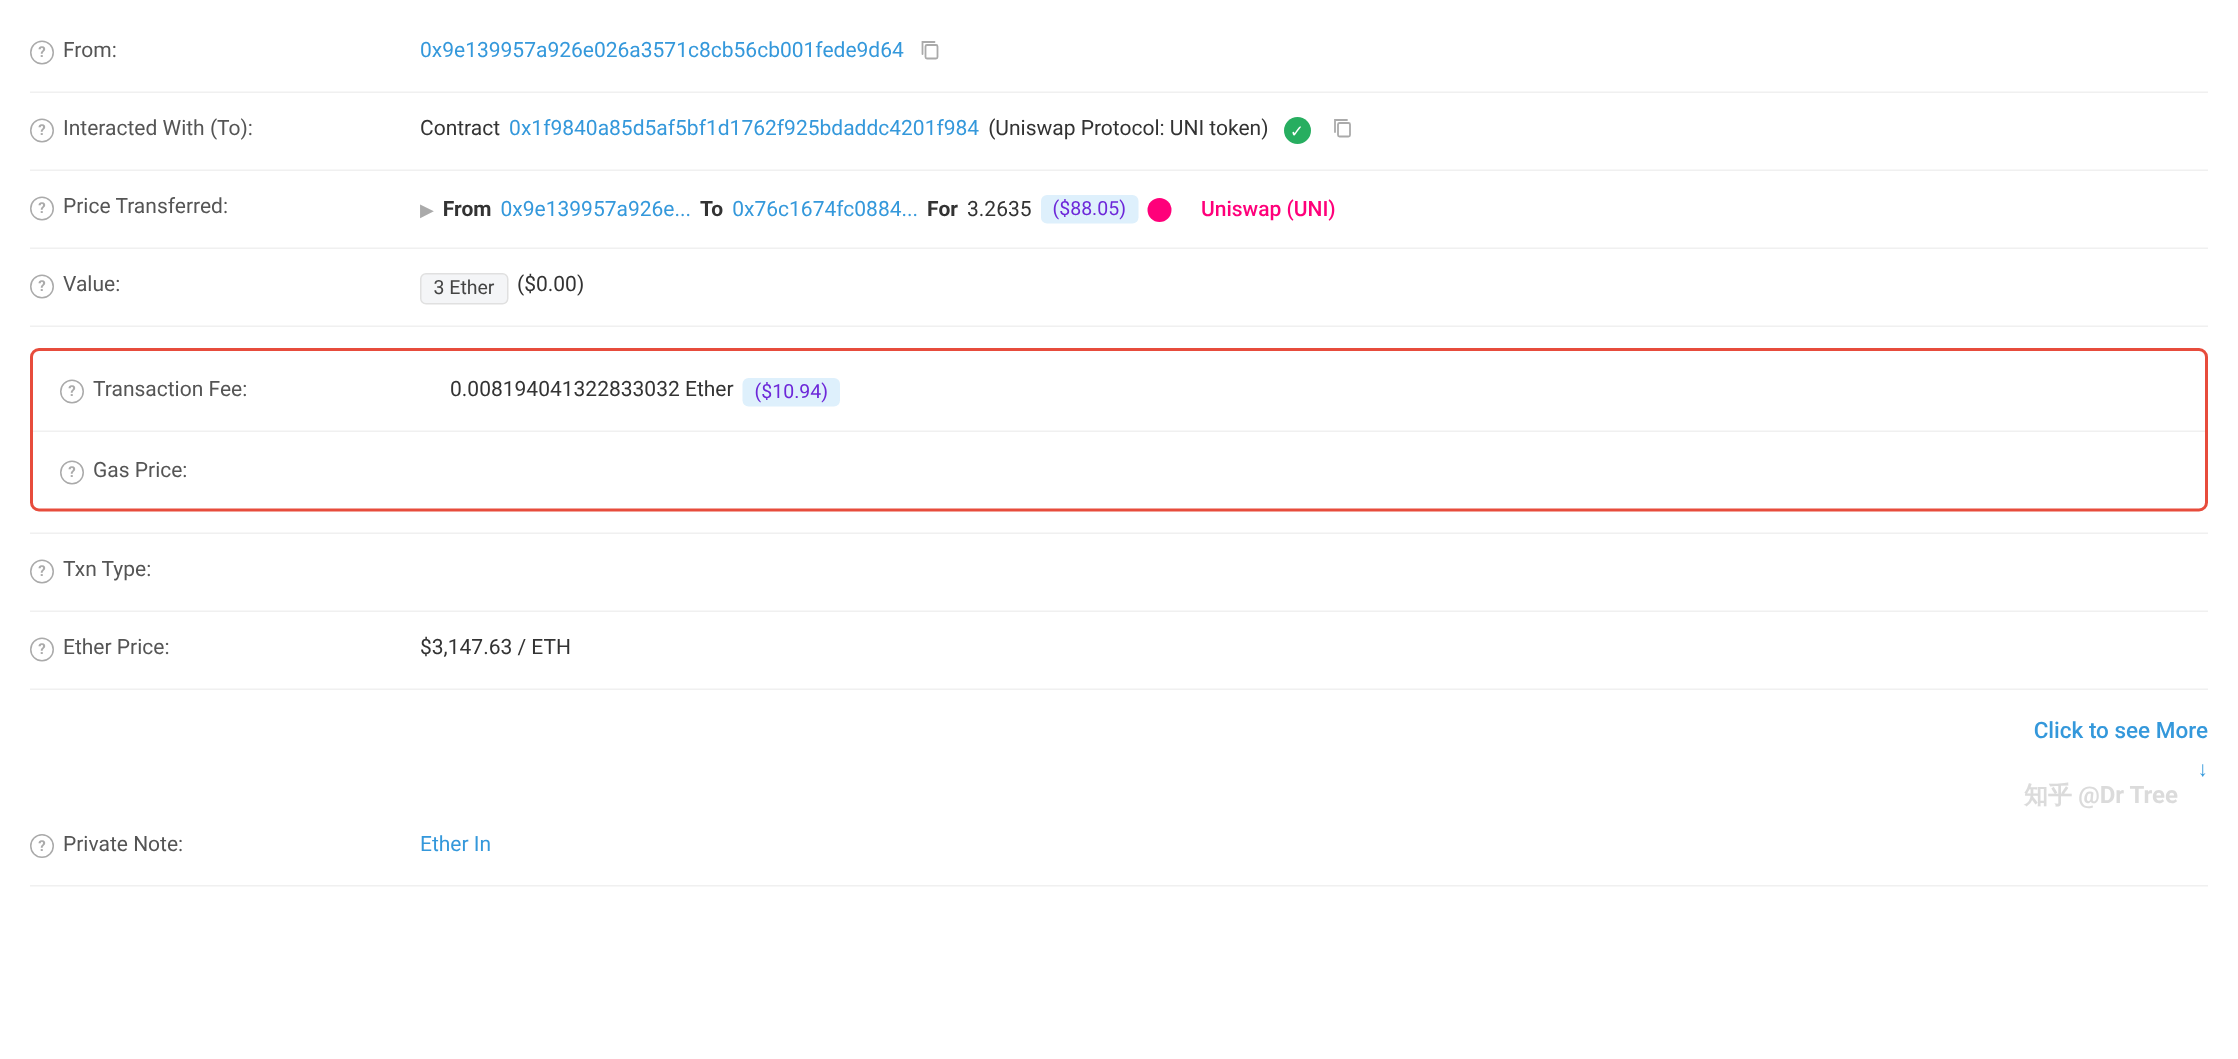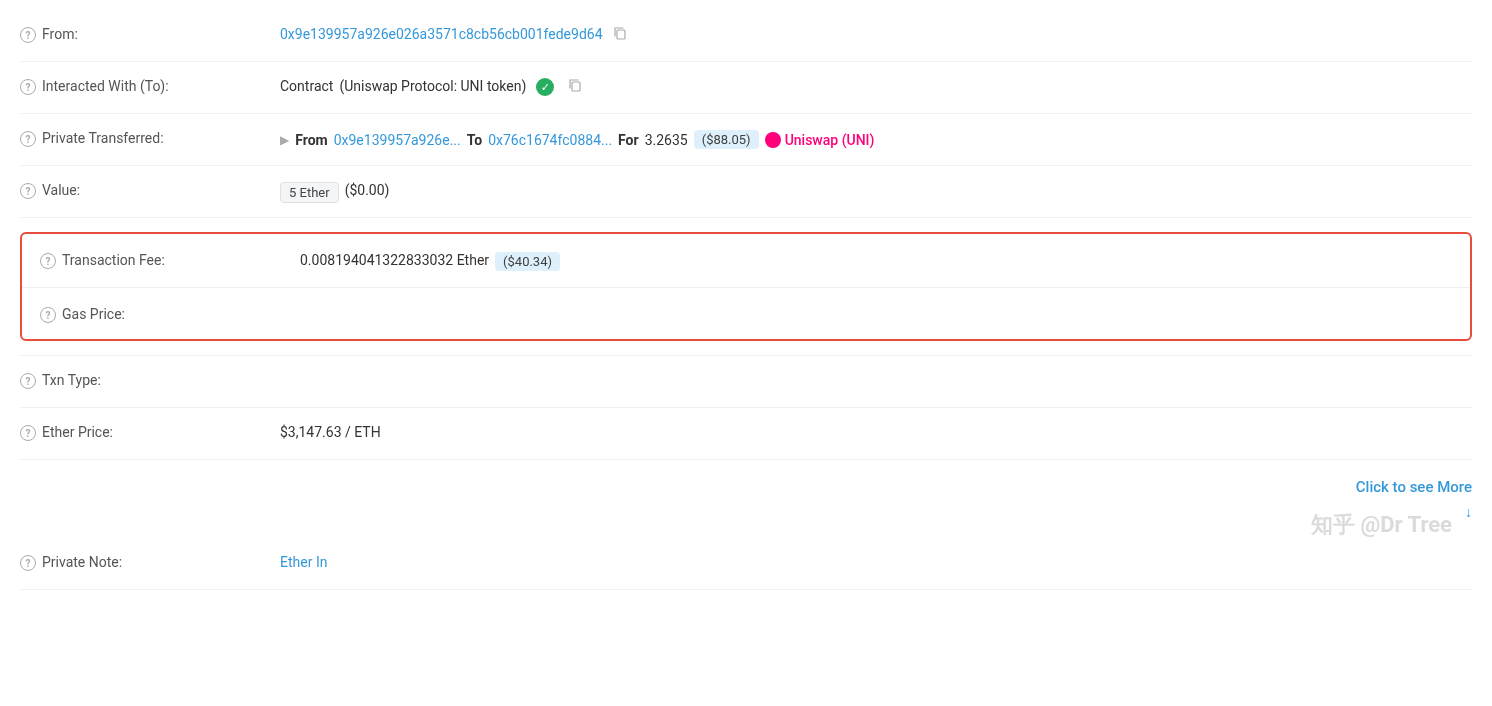--- a/index.html
+++ b/index.html
@@ -69,29 +69,29 @@
       align-items: center;
       gap: 6px;
       flex-wrap: wrap;
     }
     .arrow-right {
       color: #aaa;
       font-size: 12px;
     }
     .badge-usd-highlight {
       background: #def0fc;
-      color: #404040;
+      color: #6d28d9;
       border-radius: 4px;
       padding: 2px 8px;
       font-size: 13px;
     }
     .uniswap-badge {
       display: inline-flex;
       align-items: center;
-      gap: 4px;
+      gap: 20px;
       color: #ff007a;
       font-weight: 500;
     }
     .ether-badge {
       background: #f4f5f7;
       border: 1px solid #e0e0e0;
       border-radius: 4px;
       padding: 2px 8px;
       font-size: 13px;
       color: #444;
@@ -138,21 +138,21 @@
     }
     .down-arrow {
       color: #3498db;
       font-size: 14px;
     }
     .watermark {
       position: absolute;
       right: 40px;
       bottom: 60px;
       color: #ccc;
-      font-size: 22px;
+      font-size: 16px;
       font-weight: bold;
       opacity: 0.7;
       pointer-events: none;
       white-space: nowrap;
     }
     .page-wrapper {
       position: relative;
     }
   </style>
 </head>
@@ -177,35 +177,36 @@
       </div>
     </div>
 
     <div class="row">
       <div class="label-col">
         <span class="help-icon">?</span>
         <span>Interacted With (To):</span>
       </div>
       <div class="value-col">
         <span>Contract</span>
+        <a class="link-blue" href="#">0x1f9840a85d5af5bf1d1762f925bdaddc4201f984</a>
         <span>(Uniswap Protocol: UNI token)</span>
         <span class="verified-icon">✓</span>
         <span class="copy-icon">
           <svg viewBox="0 0 14 14" fill="none" xmlns="http://www.w3.org/2000/svg" width="14" height="14">
             <rect x="4" y="4" width="8" height="9" rx="1" stroke="#aaa" stroke-width="1.2" fill="none"></rect>
             <path d="M2 10V2h8" stroke="#aaa" stroke-width="1.2" fill="none" stroke-linecap="round"></path>
           </svg>
         </span>
       </div>
     </div>
 
     <div class="row">
       <div class="label-col">
         <span class="help-icon">?</span>
-        <span>Private Transferred:</span>
+        <span>Price Transferred:</span>
       </div>
       <div class="value-col">
         <div class="token-transfer-row">
           <span class="arrow-right">▶</span>
           <strong>From</strong>
           <a class="link-blue" href="#">0x9e139957a926e...</a>
           <strong>To</strong>
           <a class="link-blue" href="#">0x76c1674fc0884...</a>
           <strong>For</strong>
           <span>3.2635</span>
@@ -217,37 +218,37 @@
         </div>
       </div>
     </div>
 
     <div class="row">
       <div class="label-col">
         <span class="help-icon">?</span>
         <span>Value:</span>
       </div>
       <div class="value-col">
-        <span class="ether-badge">5 Ether</span>
+        <span class="ether-badge">3 Ether</span>
         <span>($0.00)</span>
       </div>
     </div>
 
     <div class="row" style="align-items: flex-start;">
       <div style="display:flex; flex-direction:column; width:100%;">
         <div class="highlighted-box">
 
           <div class="highlighted-row" style="display:flex; align-items:flex-start;">
             <div class="label-col">
               <span class="help-icon">?</span>
               <span>Transaction Fee:</span>
             </div>
             <div class="value-col">
               <span>0.00819404​1322833032 Ether</span>
-              <span class="badge-usd-highlight">($40.34)</span>
+              <span class="badge-usd-highlight">($10.94)</span>
             </div>
           </div>
 
           <div class="highlighted-row" style="display:flex; align-items:flex-start;">
             <div class="label-col">
               <span class="help-icon">?</span>
               <span>Gas Price:</span>
             </div>
           </div>
         </div>

